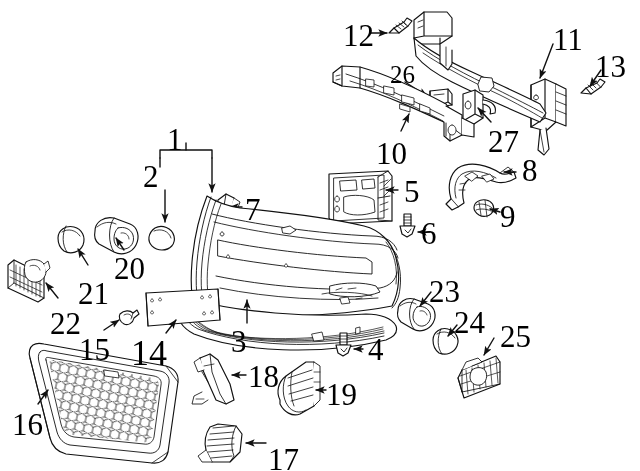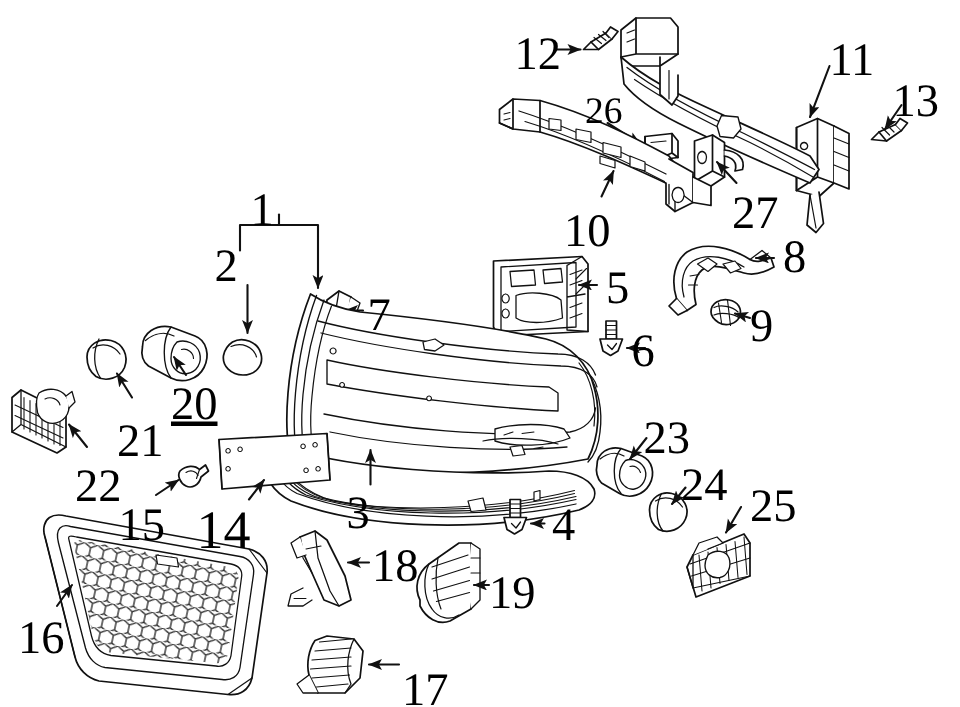--- a/index.html
+++ b/index.html
@@ -418,21 +418,21 @@
   <div class="callout-label" style="left:376px;  top:138px; font-size:31px;">10</div>
   <div class="callout-label" style="left:553px;  top:24px;  font-size:31px;">11</div>
   <div class="callout-label" style="left:343px;  top:20px;  font-size:31px;">12</div>
   <div class="callout-label" style="left:595px;  top:51px;  font-size:31px;">13</div>
   <div class="callout-label" style="left:131px;  top:335px; font-size:36px;">14</div>
   <div class="callout-label" style="left:79px;   top:334px; font-size:31px;">15</div>
   <div class="callout-label" style="left:12px;   top:409px; font-size:31px;">16</div>
   <div class="callout-label" style="left:268px;  top:429px; font-size:31px;margin-top:15px;">17</div>
   <div class="callout-label" style="left:248px;  top:361px; font-size:31px;">18</div>
   <div class="callout-label" style="left:326px;  top:379px; font-size:31px;">19</div>
-  <div class="callout-label" style="left:114px;  top:253px; font-size:31px;text-decoration:underline;">20</div>
+  <div class="callout-label" style="left:114px;  top:253px; font-size:31px;">20</div>
   <div class="callout-label" style="left:78px;   top:278px; font-size:31px;">21</div>
   <div class="callout-label" style="left:50px;   top:308px; font-size:31px;text-align:center;">22</div>
   <div class="callout-label" style="left:429px;  top:276px; font-size:31px;">23</div>
   <div class="callout-label" style="left:454px;  top:307px; font-size:31px;">24</div>
   <div class="callout-label" style="left:500px;  top:321px; font-size:31px;">25</div>
   <div class="callout-label" style="left:390px;  top:62px;  font-size:25px;">26</div>
   <div class="callout-label" style="left:488px;  top:126px; font-size:31px;">27</div>
 
 </div>
 

